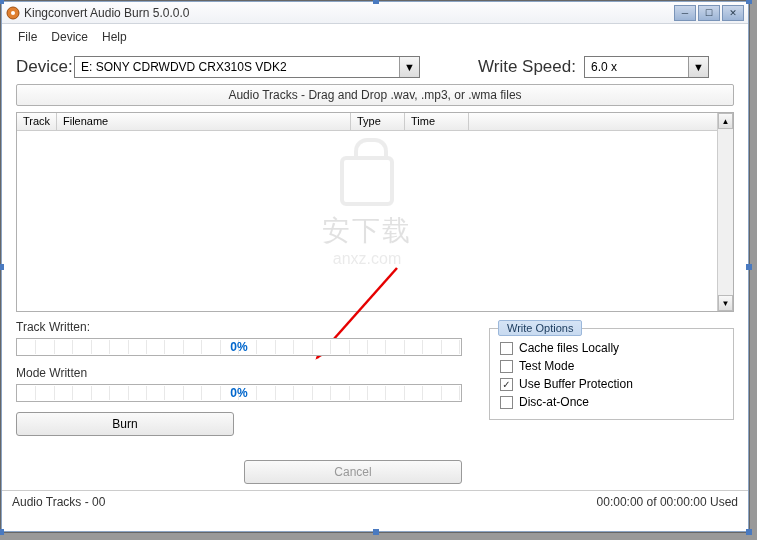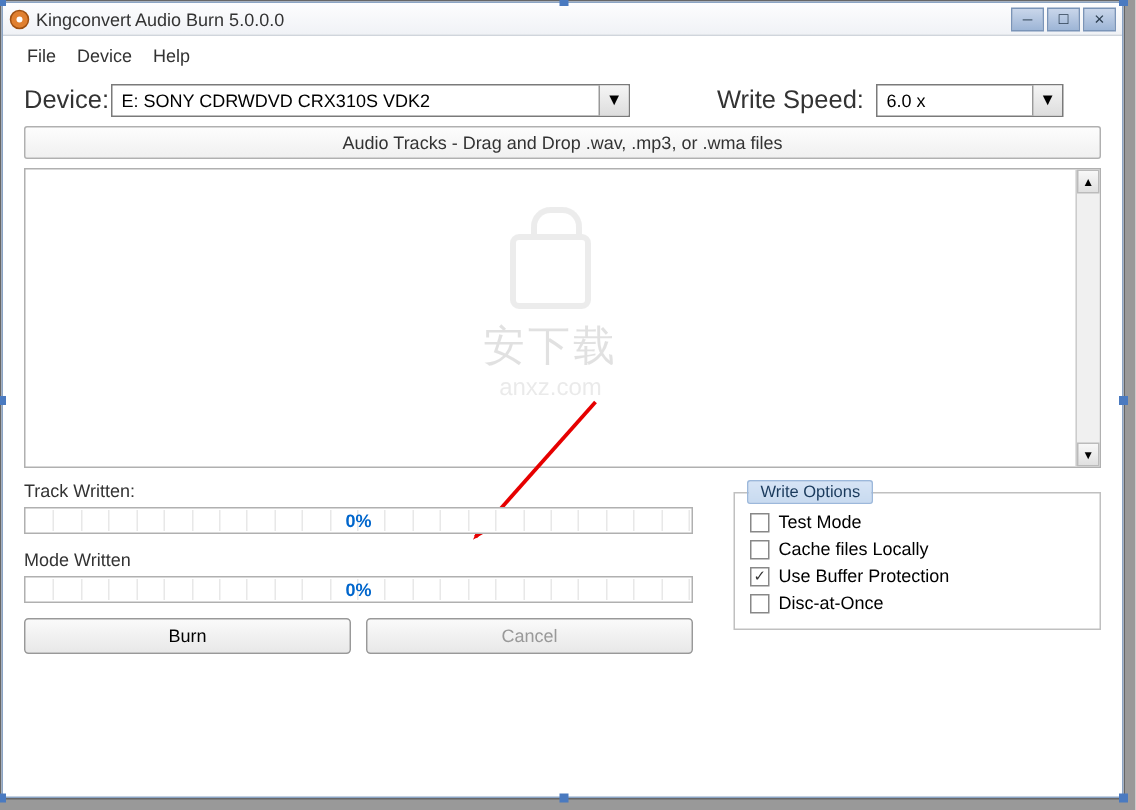--- a/index.html
+++ b/index.html
@@ -30,21 +30,21 @@
 .bottom { display:flex; gap: 10px; margin-top:8px; }
 .left-col { flex: 1; }
 .right-col { width: 262px; padding-left: 17px; }
 .progress-label { font-size: 12px; color:#333; margin-bottom:4px; }
 .progress { border:1px solid #b0b0b0; height:18px; background:#fff; position:relative; display:flex; align-items:center; justify-content:center; margin-bottom:10px; }
 .progress-ticks { position:absolute; inset:1px; display:flex; }
 .progress-ticks i { flex:1; border-right:1px solid #e8e8e8; }
 .progress-text { position:relative; font-size:12px; color:#0066cc; font-weight:bold; }
 .buttons-row { display:flex; gap: 10px; margin-top: 4px; justify-content: center; }
 .btn { flex:1; height: 24px; border:1px solid #999; background:linear-gradient(#fafafa,#e8e8e8); border-radius:3px; font-size:12px; display:flex;align-items:center;justify-content:center;}
-.btn.disabled { color:#999; }
+.btn.disabled { color:#999;margin-top:48px; }
 .fieldset { border:1px solid #c0c0c0; padding: 8px 10px 6px 10px; position:relative; margin-top:8px; }
 .legend { position:absolute; top:-9px; left:8px; background:linear-gradient(#d6e4f5,#c8daf0); border:1px solid #9cb8db; padding:1px 8px; font-size:11px; color:#1a3a5c; border-radius:2px; }
 .check-row { display:flex; align-items:center; gap:6px; margin: 4px 0; font-size:12px; }
 .checkbox { width:13px; height:13px; border:1px solid #888; background:#fff; display:inline-flex; align-items:center; justify-content:center; font-size:10px; color:#333; }
 .statusbar { border-top:1px solid #ccc; background:#fff; padding: 4px 10px; display:flex; font-size:12px; color:#333; }
 .statusbar .s1 { flex:1; }
 .watermark { position:absolute; left:50%; top:50%; transform:translate(-50%,-50%); opacity:0.15; text-align:center; font-family:Arial; }
 .watermark .lock { width:54px;height:50px;border:4px solid #888; border-radius:6px; margin:0 auto 6px; position:relative;}
 .watermark .lock:before{content:"";position:absolute;width:26px;height:18px;border:4px solid #888;border-bottom:none;border-radius:13px 13px 0 0;top:-22px;left:10px;}
 .watermark .t1{font-size:28px;color:#404040;letter-spacing:2px;}
@@ -89,20 +89,27 @@
       <div class="select" style="width:125px">
         <span class="select-text">6.0 x</span>
         <span class="select-btn">▼</span>
       </div>
     </div>
 
     <div class="drag-bar">Audio Tracks - Drag and Drop .wav, .mp3, or .wma files</div>
 
     <div class="table-area">
       <div class="table-main">
+        <div class="table-header">
+          <div class="th" style="width:40px">Track</div>
+          <div class="th" style="flex:1">Filename</div>
+          <div class="th" style="width:54px">Type</div>
+          <div class="th" style="width:64px">Time</div>
+          <div class="th" style="width:248px;border-right:none"></div>
+        </div>
         <div class="watermark">
           <div class="lock"></div>
           <div class="t1">安下载</div>
           <div class="t2">anxz.com</div>
         </div>
         <svg class="arrow" width="110" height="110">
           <defs>
                 <marker id="ah" markerWidth="10" markerHeight="10" refX="8" refY="3" orient="auto">
                   <path d="M0,0 L9,3 L0,6 Z" fill="#e60000"></path>
                 </marker>
@@ -182,39 +189,43 @@
         <div class="buttons-row">
           <div class="btn">Burn</div>
           <div class="btn disabled">Cancel</div>
         </div>
       </div>
       <div class="right-col">
         <div class="fieldset">
           <div class="legend">Write Options</div>
           <div class="check-row">
             <span class="checkbox"></span>
+            <span>Cache files Locally</span>
+          </div>
+          <div class="check-row">
+            <span class="checkbox"></span>
             <span>Test Mode</span>
-          </div>
-          <div class="check-row">
-            <span class="checkbox"></span>
-            <span>Cache files Locally</span>
           </div>
           <div class="check-row">
             <span class="checkbox">✓</span>
             <span>Use Buffer Protection</span>
           </div>
           <div class="check-row">
             <span class="checkbox"></span>
             <span>Disc-at-Once</span>
           </div>
         </div>
       </div>
     </div>
   </div>
 
+  <div class="statusbar">
+    <span class="s1">Audio Tracks - 00</span>
+    <span>00:00:00 of 00:00:00 Used</span>
+  </div>
 </div>
 <div class="handle" style="top:-3px;left:-3px"></div>
 <div class="handle" style="top:-3px;left:372px"></div>
 <div class="handle" style="top:-3px;right:-3px"></div>
 <div class="handle" style="top:263px;left:-3px"></div>
 <div class="handle" style="top:263px;right:-3px"></div>
 <div class="handle" style="bottom:-3px;left:-3px"></div>
 <div class="handle" style="bottom:-3px;left:372px"></div>
 <div class="handle" style="bottom:-3px;right:-3px"></div>
 </div>

